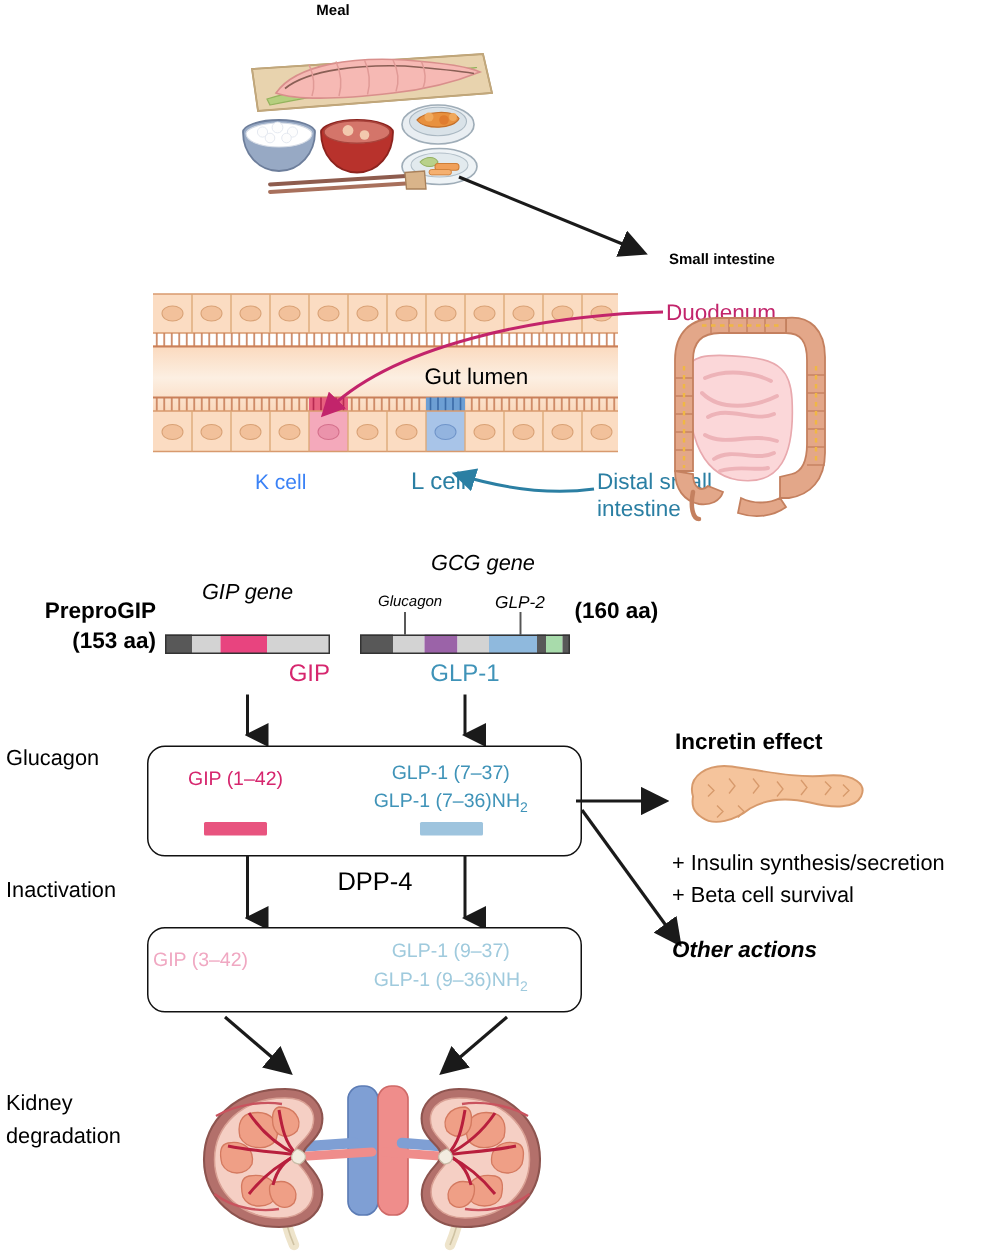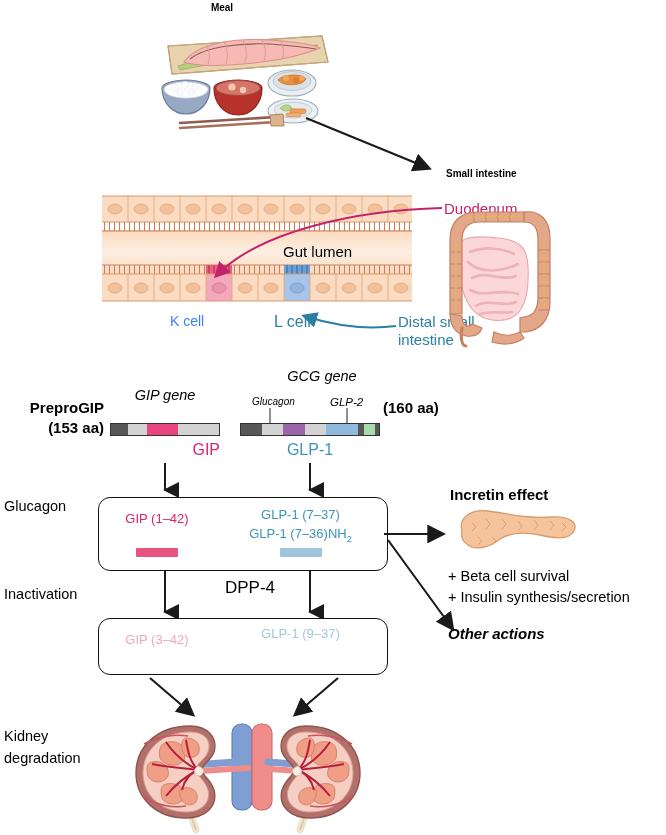--- a/index.html
+++ b/index.html
@@ -40,21 +40,21 @@
   #kidney-label{left:4px;top:725px;font-size:14.5px;line-height:22px;}
   #dpp4-label{left:150px;top:578px;width:200px;text-align:center;font-weight:normal;font-size:17px;}
 
   #incretin-title{left:450px;top:486px;font-weight:bold;font-size:15px;}
   #effects{left:448px;top:566px;font-size:14.5px;line-height:21px;}
   #other-actions{left:448px;top:625px;font-weight:bold;font-style:italic;font-size:15px;}
 
   .boxtxt{font-size:13px;line-height:19px;}
   #gip142{left:102px;top:509px;width:110px;text-align:center;color:#d6266e;}
   #glp1-sec{left:218px;top:505px;width:165px;text-align:center;color:#3f93b8;}
-  #gip342{left:102px;top:630px;width:110px;text-align:center;color:#f0a8c2;}
+  #gip342{left:102px;top:630px;width:110px;color:#f0a8c2;}
   #glp1-inact{left:218px;top:624px;width:165px;text-align:center;color:#9fcadd;}
   sub{font-size:0.72em;}
 </style>
 </head>
 <body>
 
 <div class="abs ttl" id="meal-title">Meal</div>
 
 <div class="abs" style="left:150px;top:18px;">
 <svg width="230" height="115" viewBox="0 0 230 115">
@@ -414,20 +414,21 @@
 
 <div class="abs" id="dpp4-label">DPP-4</div>
 
 <div class="abs lbl" id="inactivation-label">Inactivation</div>
 
 <div class="abs" style="left:98px;top:618px;width:288px;height:55px;border:1.6px solid #111;border-radius:12px;background:#fff;"></div>
 
 <div class="abs boxtxt" id="gip342">GIP (3–42)</div>
 <div class="abs boxtxt" id="glp1-inact">
   <div>GLP-1 (9–37)</div>
+  <div><span>GLP-1 (9–36)NH</span><sub>2</sub></div>
 </div>
 
 <div class="abs" style="left:382px;top:524px;">
 <svg width="110" height="115" viewBox="0 0 110 115">
   <defs>
         <marker id="ah2" markerWidth="9" markerHeight="9" refX="7" refY="4.5" orient="auto">
     <path d="M0,0 L9,4.5 L0,9 z" fill="#1a1a1a"></path>
         </marker>
       </defs>
   <line x1="2" y1="10" x2="60" y2="10" stroke="#1a1a1a" stroke-width="2.1" marker-end="url(#ah2)"></line>
@@ -449,22 +450,22 @@
     <path d="M82 15 L86 20 L82 25"></path>
         <path d="M98 16 L102 20 L98 25"></path>
     <path d="M26 32 L30 36 L26 40"></path>
         <path d="M40 32 L44 36 L40 40"></path>
     <path d="M110 18 L114 22 L110 26"></path>
   </g>
 </svg>
 </div>
 
 <div class="abs" id="effects">
+  <div>+ Insulin synthesis/secretion</div>
   <div>+ Beta cell survival</div>
-  <div>+ Insulin synthesis/secretion</div>
 </div>
 
 <div class="abs" id="other-actions">Other actions</div>
 
 <div class="abs" style="left:130px;top:676px;">
 <svg width="230" height="48" viewBox="0 0 230 48">
   <defs>
         <marker id="ah3" markerWidth="9" markerHeight="9" refX="7" refY="4.5" orient="auto">
     <path d="M0,0 L9,4.5 L0,9 z" fill="#1a1a1a"></path>
         </marker>

